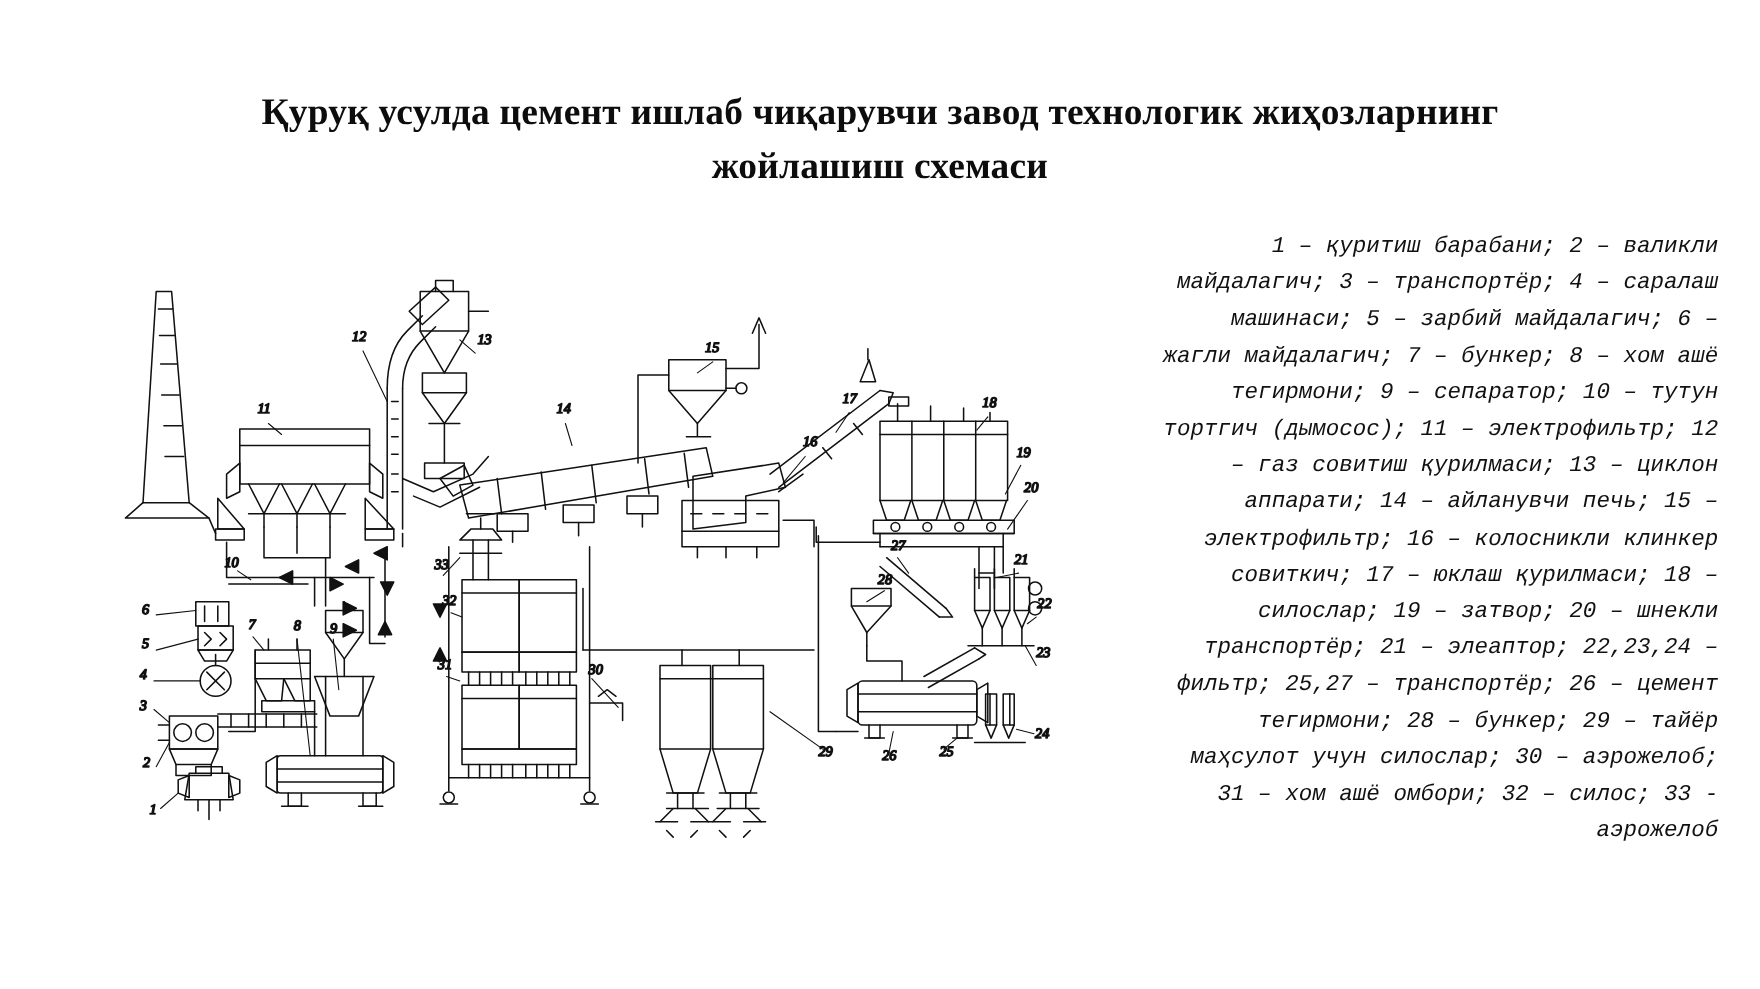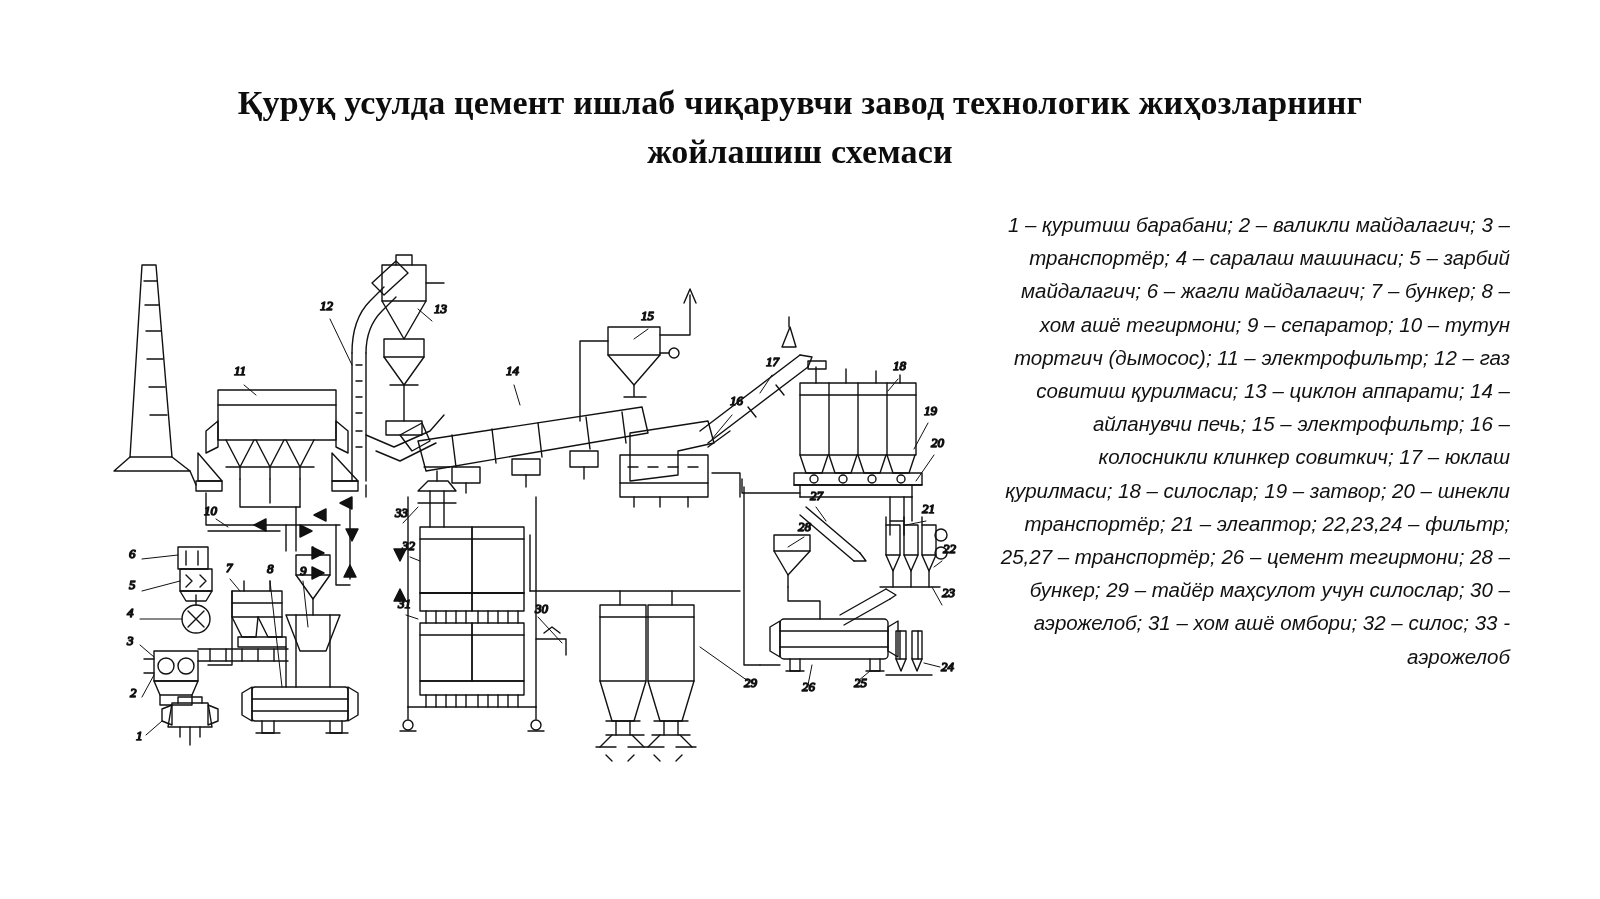--- a/index.html
+++ b/index.html
@@ -28,25 +28,25 @@
     text-align: center;
     font-family: "Liberation Serif", serif;
     font-weight: bold;
     font-size: 34px;
     line-height: 1.45;
     letter-spacing: 0.2px;
     color: #0d0d0d;
   }
   .legend {
     position: absolute;
-    left: 1000px;
+    left: 1052px;
     top: 208px;
     width: 510px;
     text-align: right;
-    font-family: Liberation Sans, sans-serif;
+    font-family: Liberation Mono, monospace;
     font-style: italic;
     font-size: 20.5px;
     line-height: 1.62;
     color: #111111;
   }
   .diagram {
     position: absolute;
     left: 100px;
     top: 235px;
     width: 900px;

